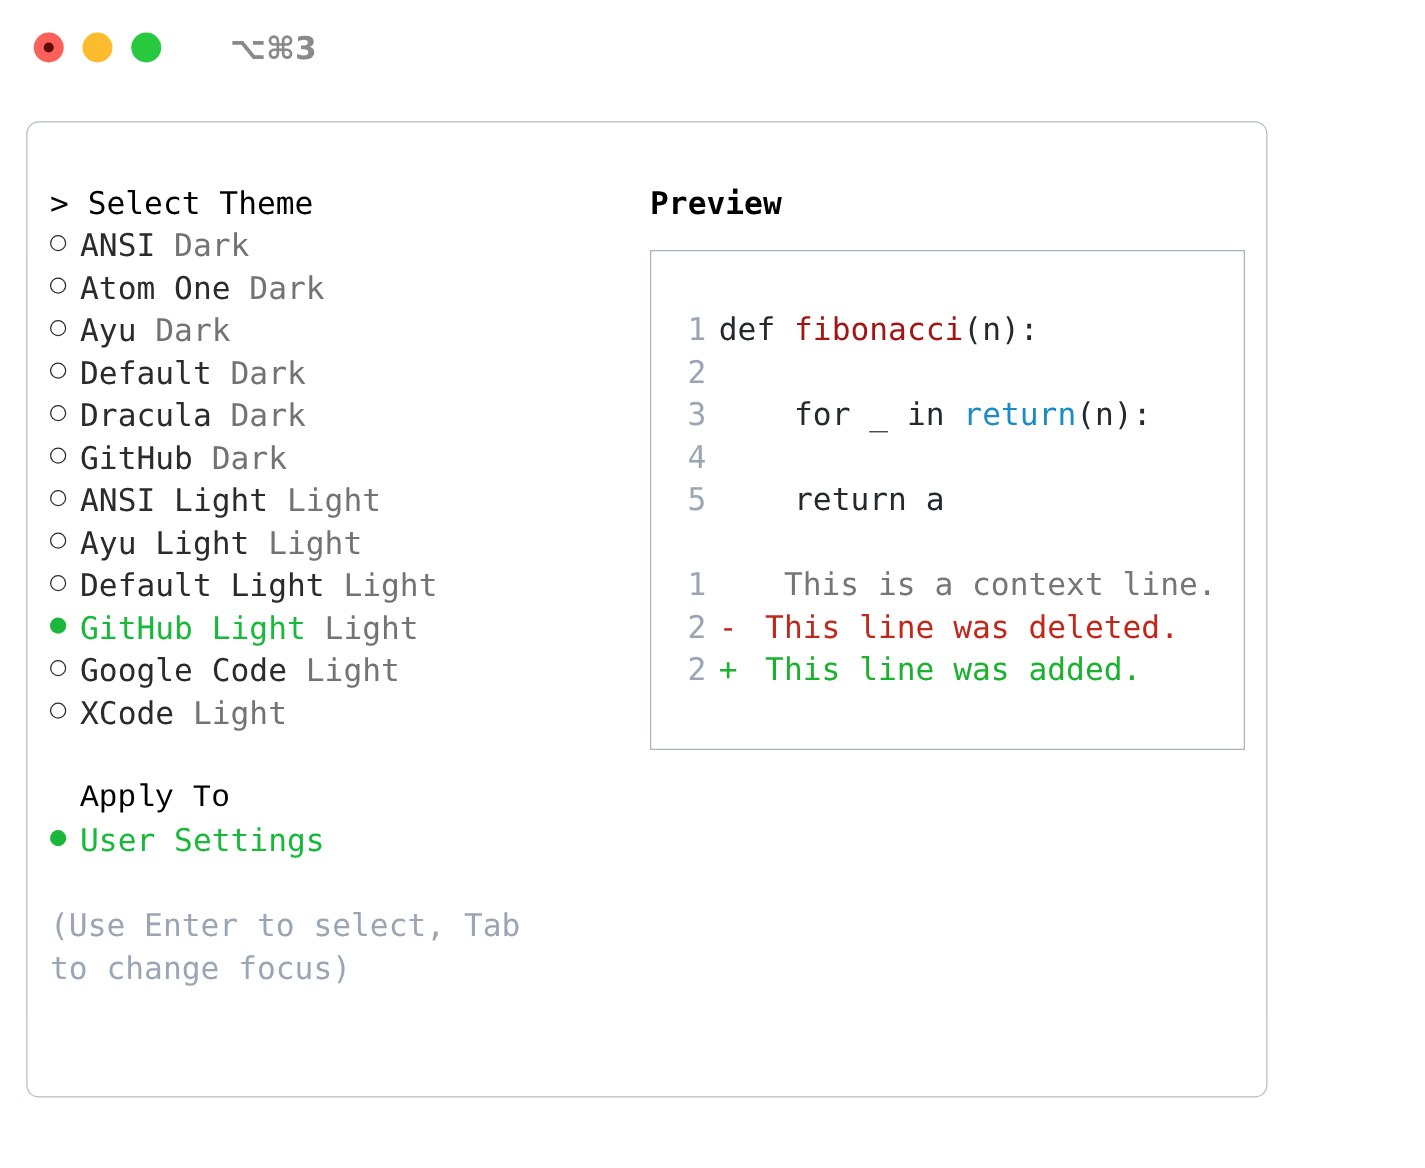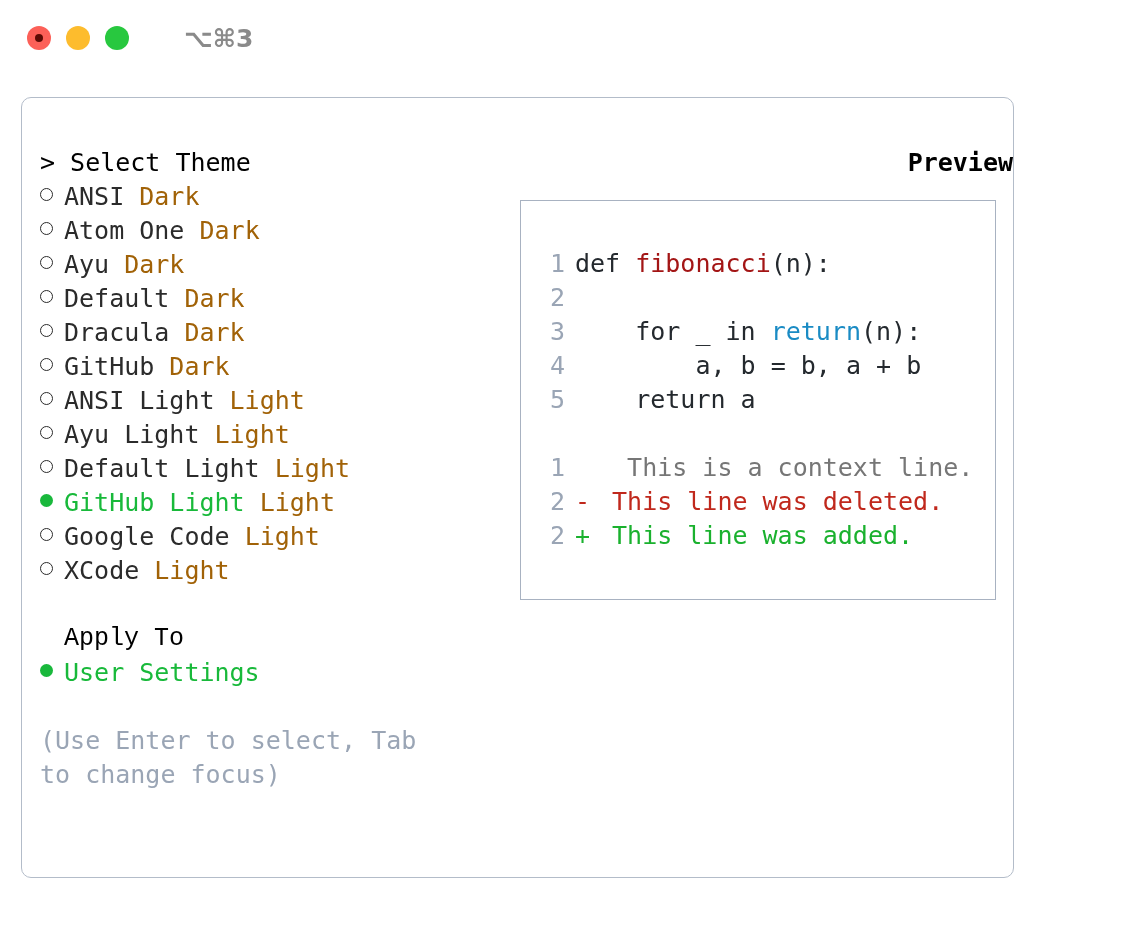--- a/index.html
+++ b/index.html
@@ -125,21 +125,21 @@
   .marker .dot.hollow {
     border: 1.6px solid #2b2b2b;
     background: transparent;
     box-sizing: border-box;
   }
   .marker .dot.filled {
     background: #19b83c;
   }
   .label { color: #2b2b2b; }
   .row.selected .label { color: #18b93a; }
-  .suffix { color: #a16207; }
+  .suffix { color: #737373; }
   .row .label, .row .suffix { white-space: pre; }
 
   .spacer-row { height: 34px; }
 
   .applyto-head {
     font-size: 25px;
     color: #000000;
     line-height: 34px;
     padding-left: 24px;
     white-space: pre;
@@ -155,21 +155,20 @@
     white-space: pre-wrap;
   }
 
   
   .preview-head {
     font-size: 25px;
     font-weight: bold;
     color: #000000;
     line-height: 34px;
     white-space: pre;
-    text-align: right;
   }
   .preview-box {
     margin-top: 20px;
     width: 476px;
     height: 400px;
     border: 1.5px solid #a8b2c1;
     box-sizing: border-box;
     padding: 46px 0 0 18px;
     background: #ffffff;
   }
@@ -244,21 +243,21 @@
         <div class="hint">(Use Enter to select, Tab to change focus)</div>
       </div>
 
       <div class="col-right">
         <div class="preview-head">Preview</div>
         <div class="preview-box">
           <div id="code-block">
               <div class="code-line"><span class="lnum">1</span><span class="code-text"><span class="tok-plain">def </span><span class="tok-func">fibonacci</span><span class="tok-plain">(n):</span></span></div>
               <div class="code-line"><span class="lnum">2</span></div>
               <div class="code-line"><span class="lnum">3</span><span class="code-text"><span class="tok-plain">    for _ in </span><span class="tok-call">return</span><span class="tok-plain">(n):</span></span></div>
-              <div class="code-line"><span class="lnum">4</span><span class="code-text"><span class="tok-plain">        a, b = b, a + b</span></span></div>
+              <div class="code-line"><span class="lnum">4</span></div>
               <div class="code-line"><span class="lnum">5</span><span class="code-text"><span class="tok-plain">    return a</span></span></div>
             </div>
           <div class="diff-gap"></div>
           <div id="diff-block">
               <div class="diff-line diff-ctx"><span class="lnum">1</span><span class="diff-sign"> </span><span>  This is a context line.</span></div>
               <div class="diff-line diff-del"><span class="lnum">2</span><span class="diff-sign">-</span><span> This line was deleted.</span></div>
               <div class="diff-line diff-add"><span class="lnum">2</span><span class="diff-sign">+</span><span> This line was added.</span></div>
             </div>
         </div>
       </div>

